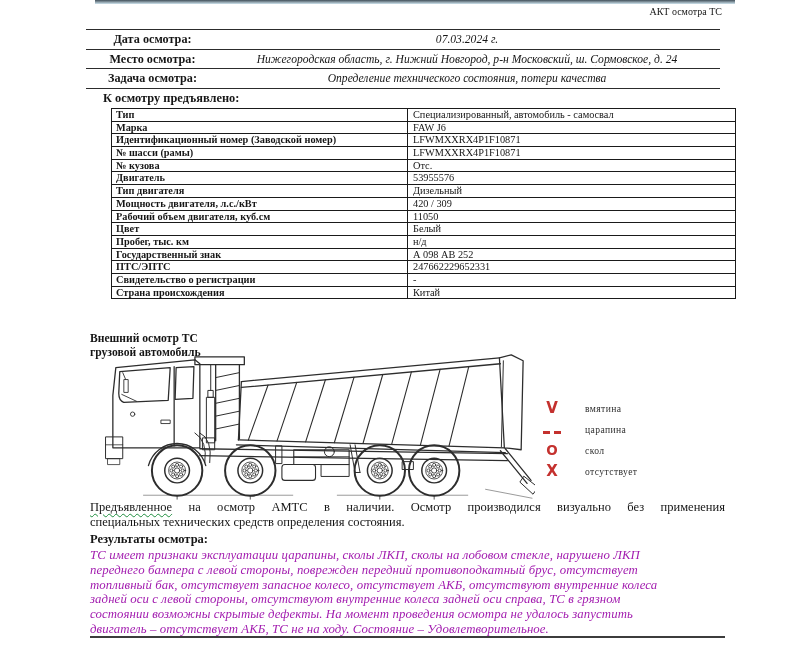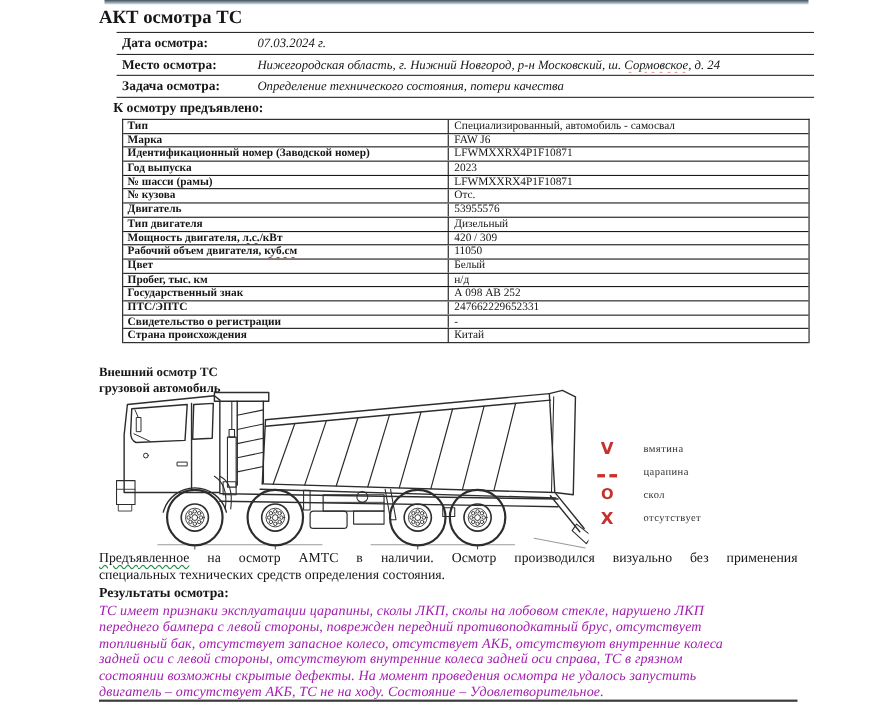--- a/index.html
+++ b/index.html
@@ -6,25 +6,25 @@
   html,body { width:812px; height:648px; background:#ffffff; overflow:hidden; }
   body { font-family:"Liberation Serif", serif; color:#161616; position:relative; }
 
   .abs { position:absolute; }
 
   
   .scan-bar { left:95px; top:0; width:640px; height:4px;
               background:linear-gradient(#42505a,#cfe4ee); }
 
   
-  .doc-title { left:90px; top:6px; width:632px; text-align:left;
-               font-weight:bold; font-size:17px; }
-
-  
-  .meta { left:106px; top:29px; width:634px; border-top:1.6px solid #2c2c2c; }
+  .doc-title { left:90px; top:6px; width:632px; text-align:right;
+               font-weight:normal; font-size:10px; }
+
+  
+  .meta { left:86px; top:29px; width:634px; border-top:1.6px solid #2c2c2c;text-align:center; }
   .meta-row { display:flex; align-items:center; height:19.7px;
               border-bottom:1.6px solid #2c2c2c; }
   .meta-label { width:128px; font-weight:bold; font-size:12.2px; padding-left:5px; white-space:nowrap; }
   .meta-value { flex:1; font-style:italic; font-size:11.6px; white-space:nowrap; overflow:hidden; }
 
   .presented-heading { left:103px; top:91px; font-weight:bold; font-size:12.4px; }
 
   
   .veh { left:95px; top:108px; width:625px; border:1px solid #1a1a1a; border-bottom:none;margin-left:16px; }
   .veh-row { display:flex; height:12.69px; border-bottom:1px solid #1a1a1a; overflow:hidden; }
@@ -98,24 +98,20 @@
         <div class="veh-label">Тип</div>
         <div class="veh-value">Специализированный, автомобиль - самосвал</div>
       </div>
       <div class="veh-row">
         <div class="veh-label">Марка</div>
         <div class="veh-value">FAW J6</div>
       </div>
       <div class="veh-row">
         <div class="veh-label">Идентификационный номер (Заводской номер)</div>
         <div class="veh-value">LFWMXXRX4P1F10871</div>
-      </div>
-      <div class="veh-row">
-        <div class="veh-label">Год выпуска</div>
-        <div class="veh-value">2023</div>
       </div>
       <div class="veh-row">
         <div class="veh-label">№ шасси (рамы)</div>
         <div class="veh-value">LFWMXXRX4P1F10871</div>
       </div>
       <div class="veh-row">
         <div class="veh-label">№ кузова</div>
         <div class="veh-value">Отс.</div>
       </div>
       <div class="veh-row">

